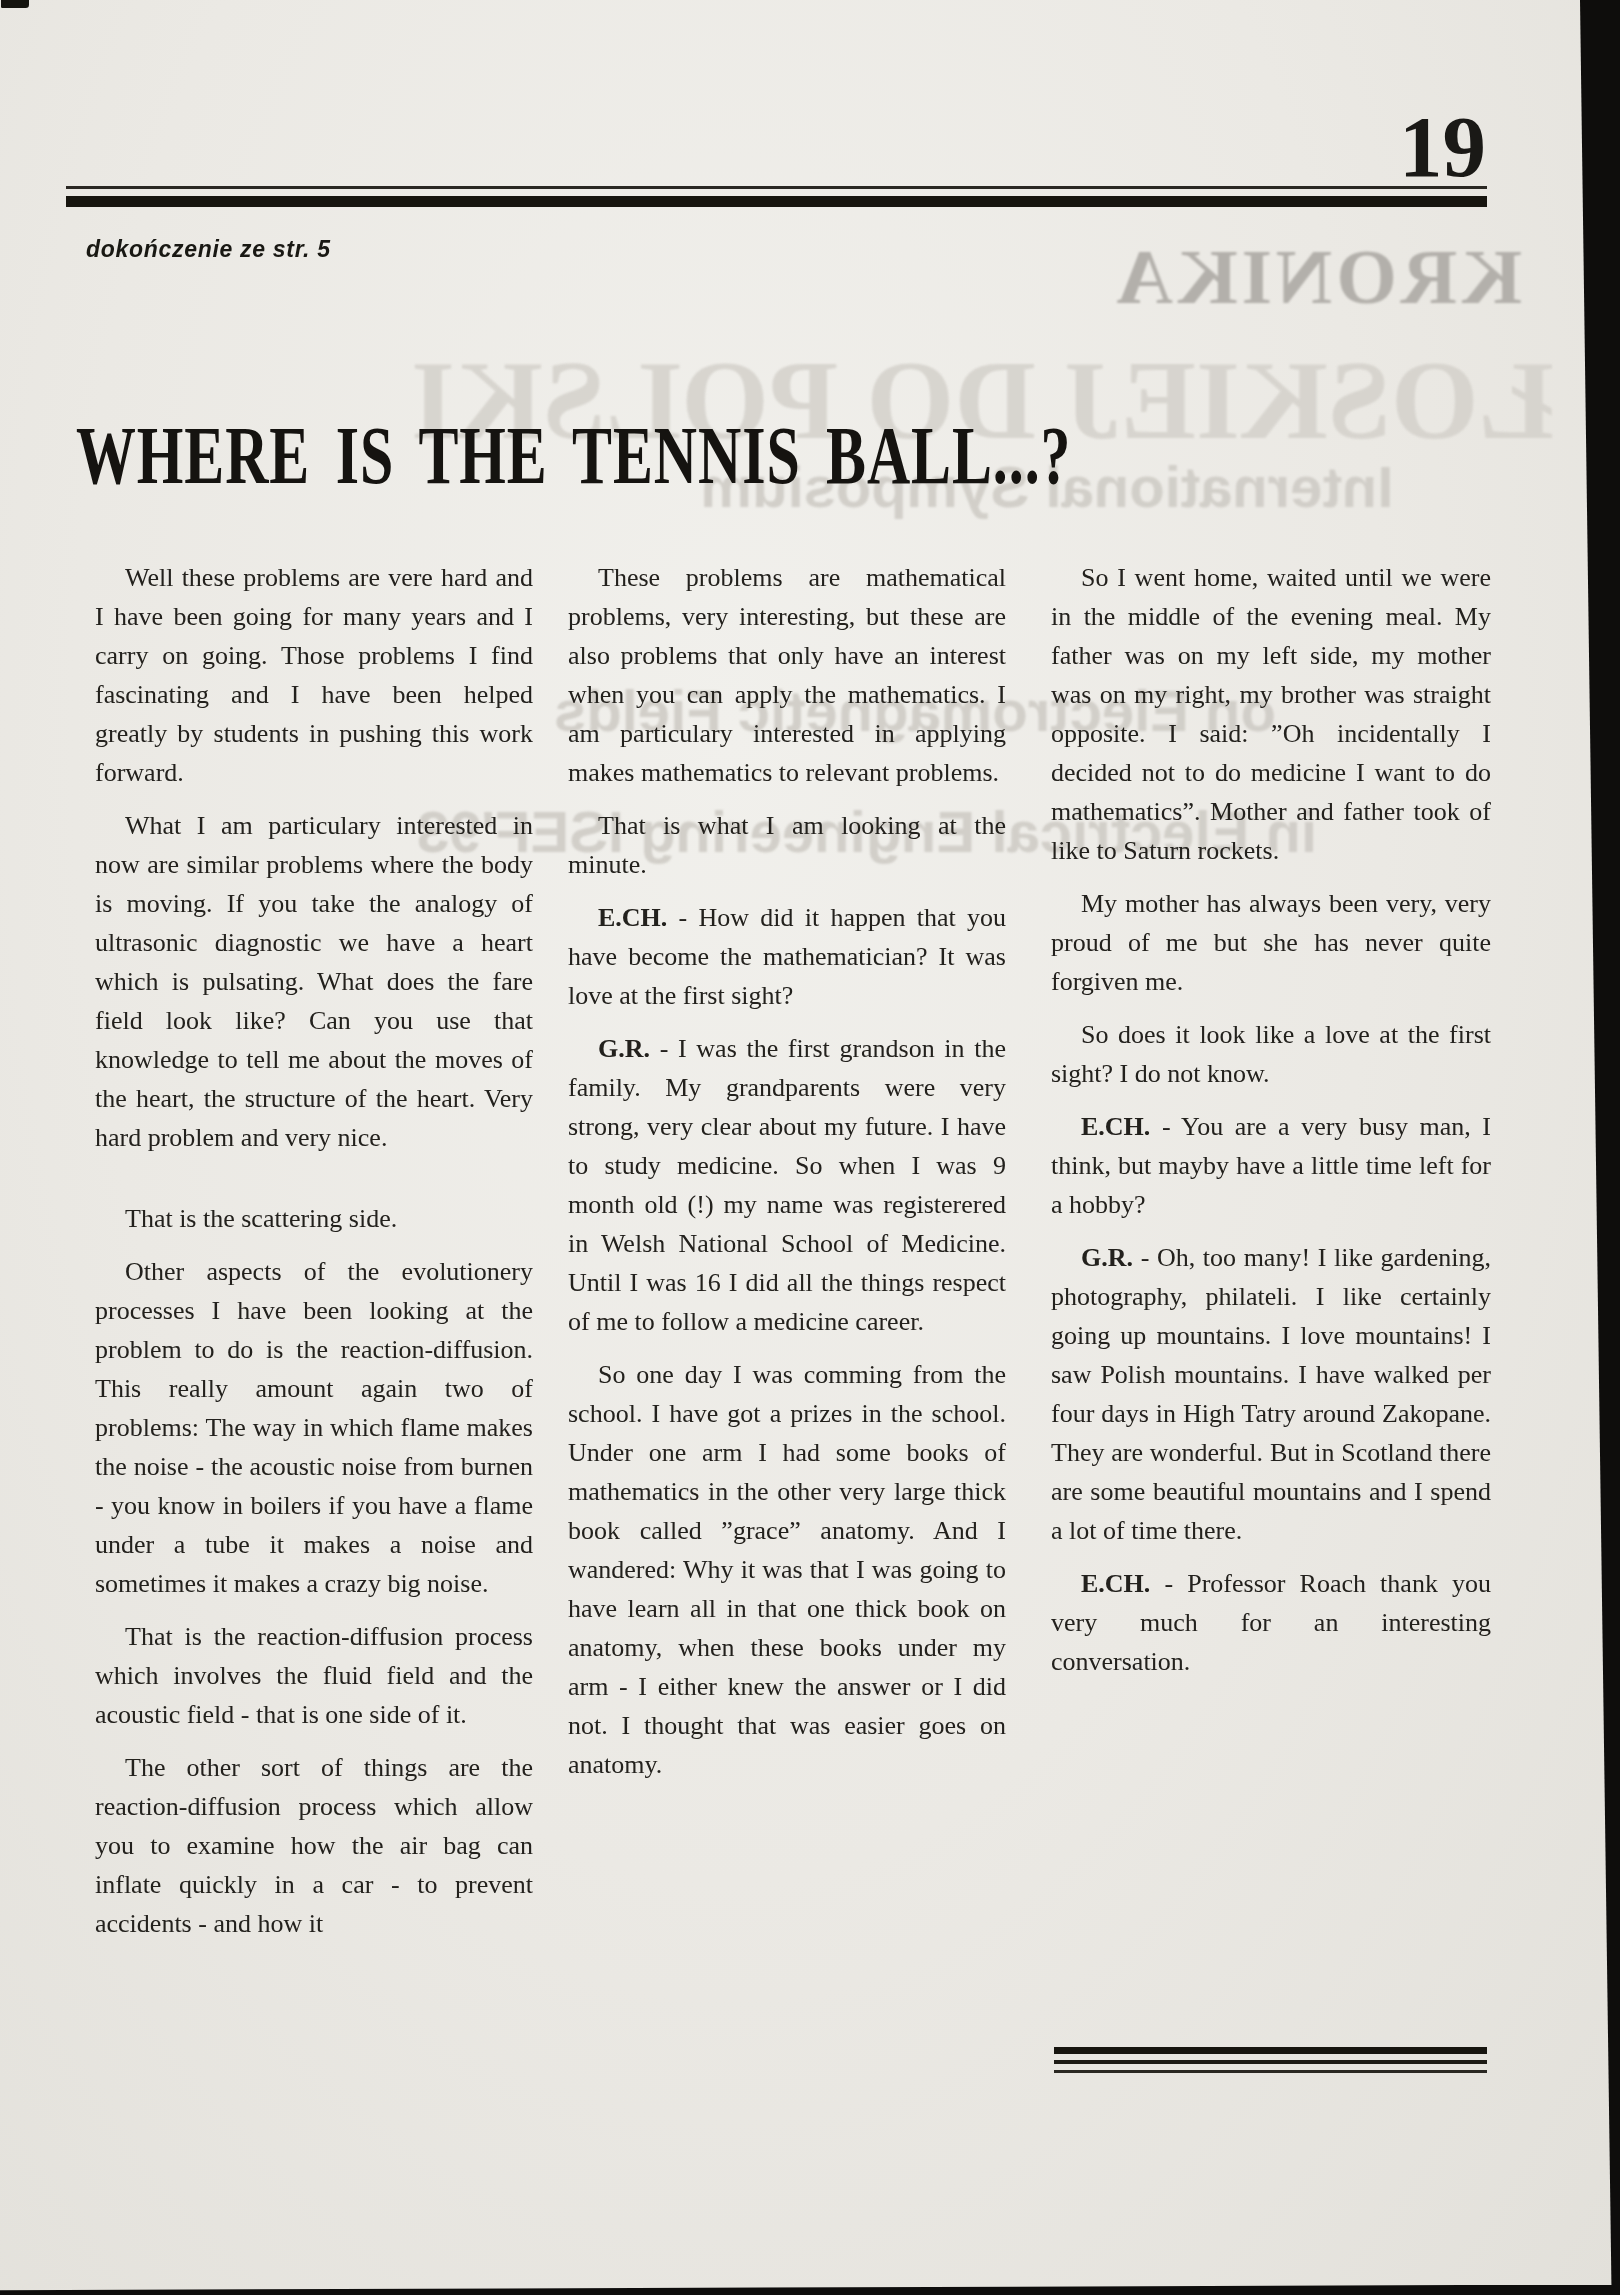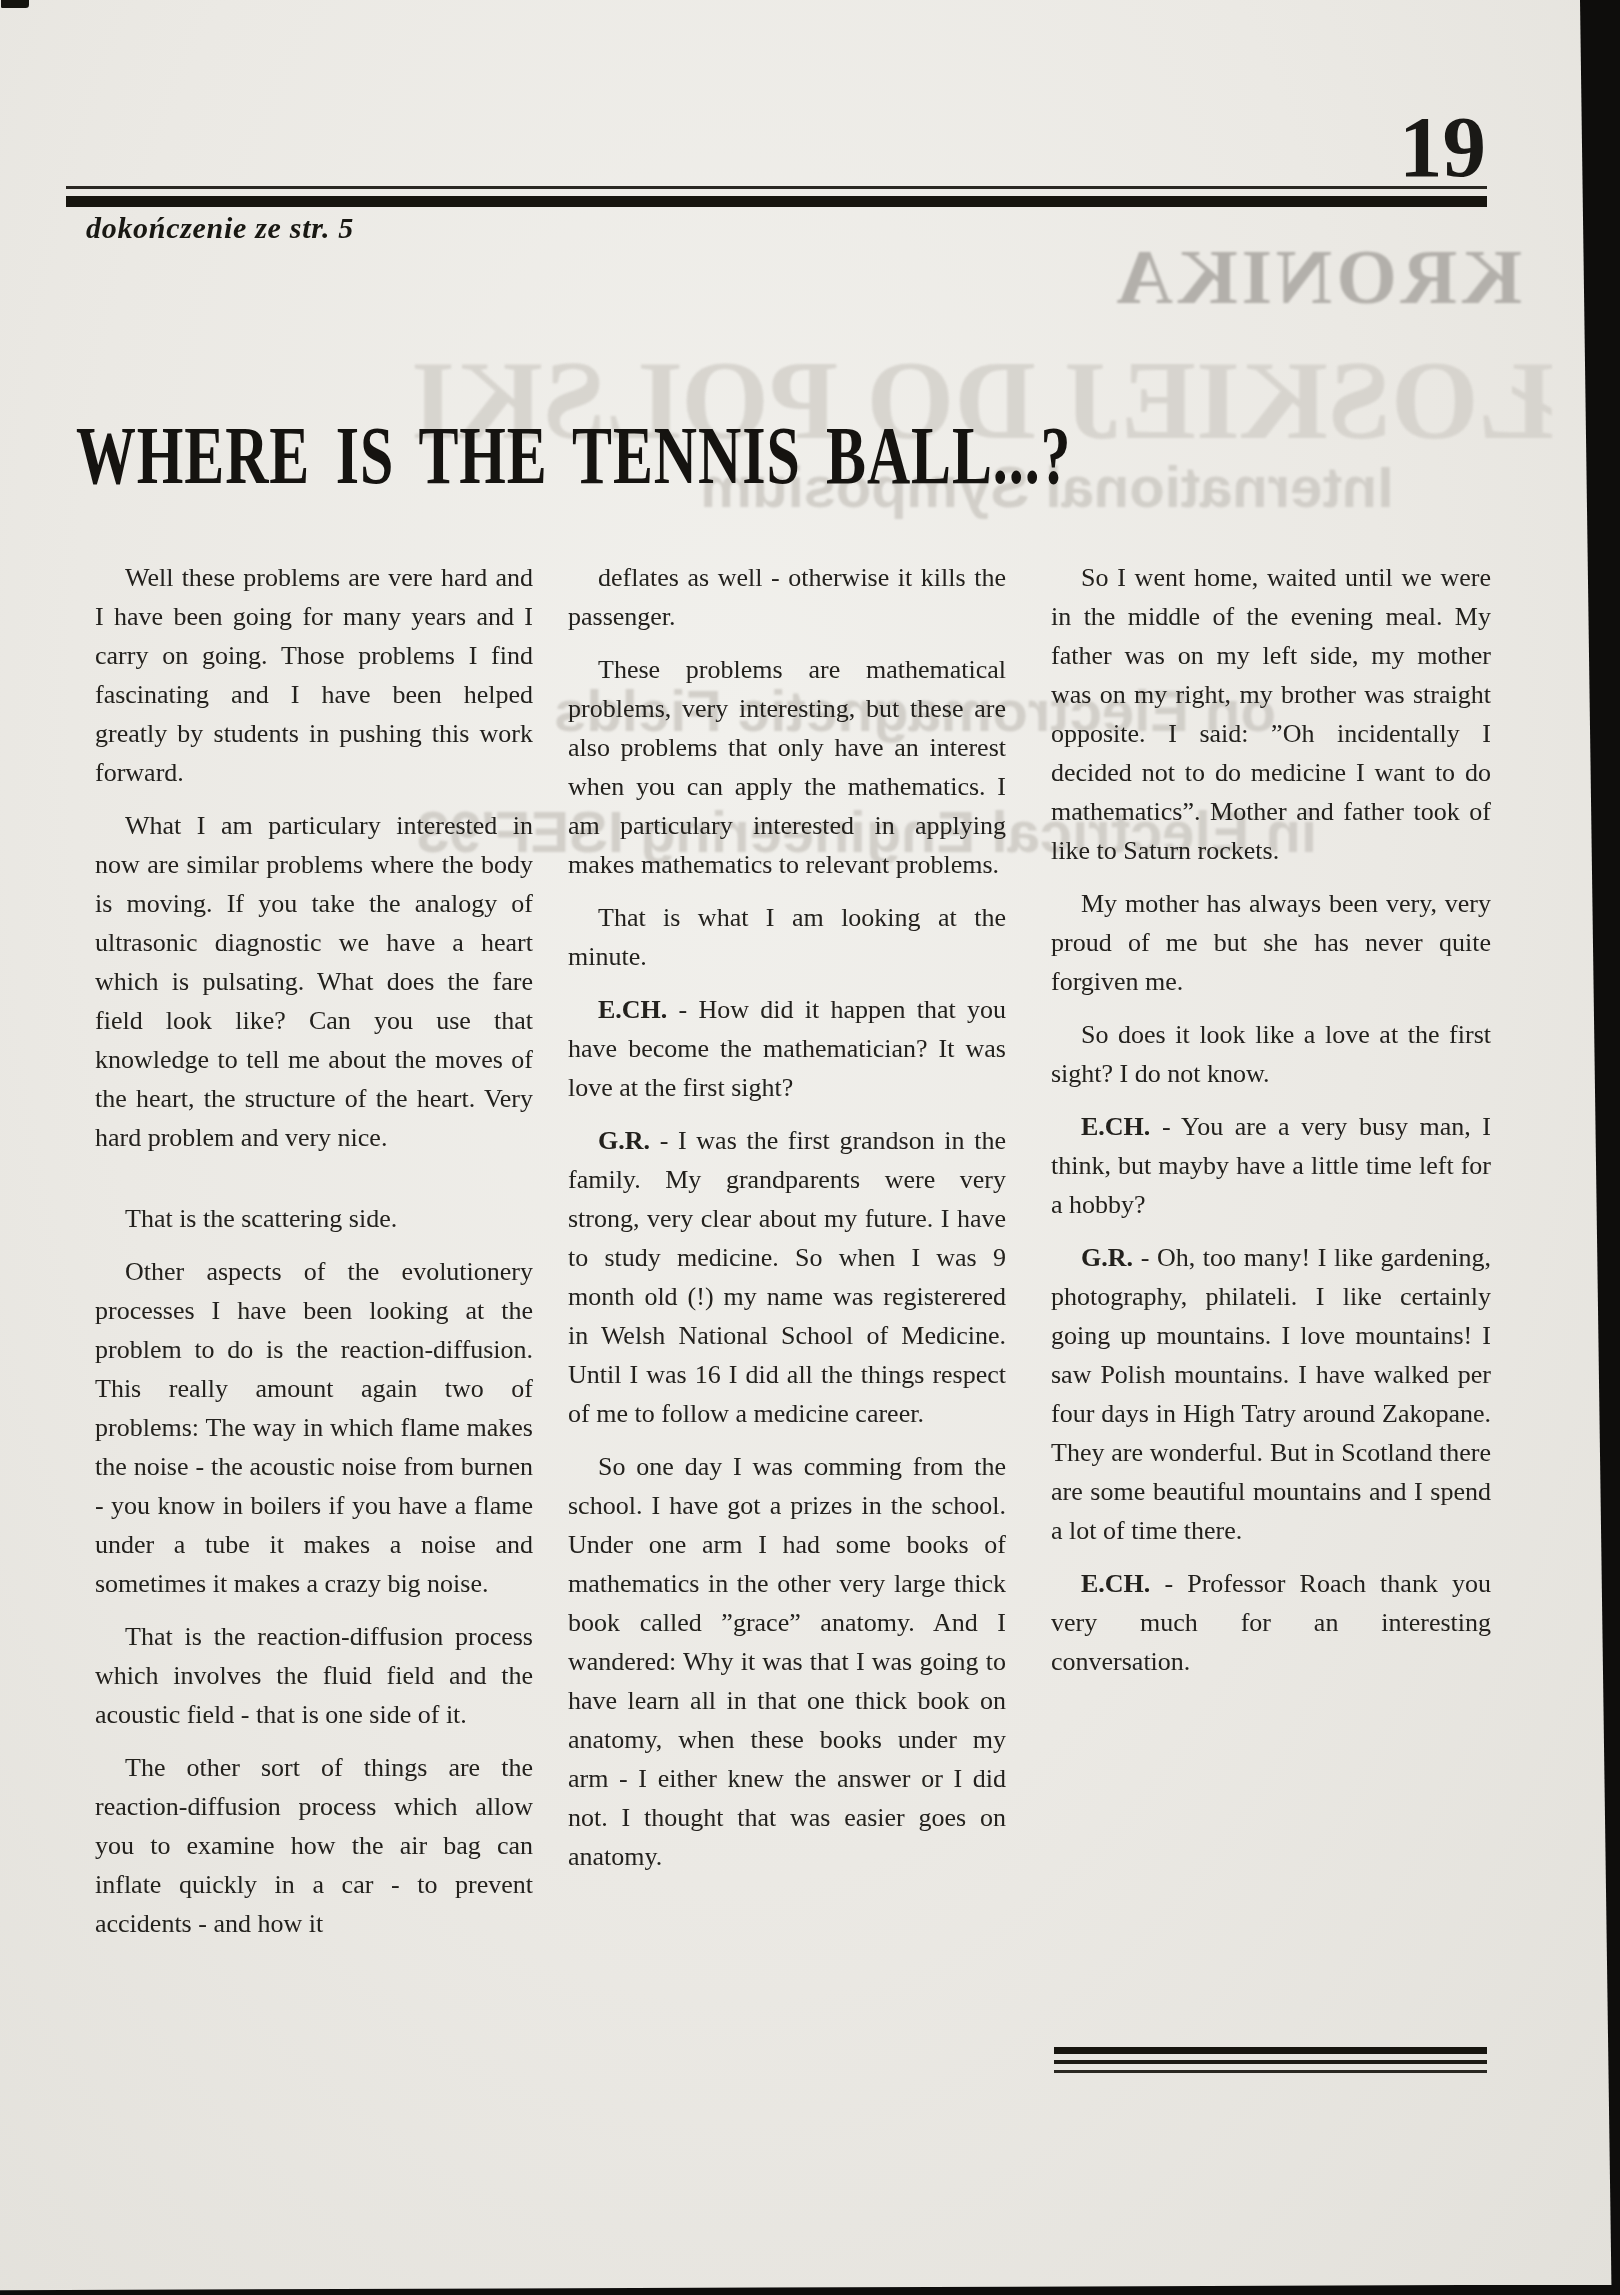--- a/index.html
+++ b/index.html
@@ -23,22 +23,22 @@
     font-family:"Liberation Serif",serif;text-align:center;opacity:.85;}
   .ghost-sans{font-family:"Liberation Sans",sans-serif;color:#cfccc6;font-size:58px;opacity:.9;}
   .ghost-line1{top:453px;left:698px;width:698px;text-align:center;}
   .ghost-line2{top:677px;left:553px;width:724px;text-align:center;}
   .ghost-line3{top:798px;left:474px;width:843px;text-align:center;}
   
   .page-number{position:absolute;top:104px;left:1310px;width:176px;text-align:right;
     font-size:87px;font-weight:bold;line-height:86px;color:#1a1916;}
   .rule-thin{position:absolute;left:66px;top:186px;width:1421px;height:3.3px;background:#2a2823;}
   .rule-thick{position:absolute;left:66px;top:196px;width:1421px;height:11.2px;background:#17150f;}
-  .continuation{position:absolute;left:86px;top:211px;font-family:Liberation Serif, serif;
-    font-style:italic;font-weight:bold;font-size:30px;letter-spacing:0.7px;color:#191813;}
+  .continuation{position:absolute;left:86px;top:236px;font-family:Liberation Sans, sans-serif;
+    font-style:italic;font-weight:bold;font-size:23px;letter-spacing:0.7px;color:#191813;}
   .headline{position:absolute;left:76px;top:354px;width:1317px;font-size:82px;font-weight:bold;
     letter-spacing:1.3px;word-spacing:13px;color:#151310;transform:scaleX(.73);transform-origin:0 0;
     white-space:nowrap;}
   
   .col{position:absolute;top:558px;width:438px;font-size:26px;line-height:39px;
     text-align:justify;color:#23211d;}
   .col-1{left:95px;}
   .col-2{left:568px;}
   .col-3{left:1051px;width:440px;}
   .col p{margin:0 0 14px 0;text-indent:30px;}
@@ -69,21 +69,20 @@
 
   <div class="col col-1">
       <p>Well these problems are vere hard and I have been going for many years and I carry on going. Those problems I find fascinating and I have been helped greatly by students in pushing this work forward.</p>
       <p>What I am particulary interested in now are similar problems where the body is moving. If you take the analogy of ultrasonic diagnostic we have a heart which is pulsating. What does the fare field look like? Can you use that knowledge to tell me about the moves of the heart, the structure of the heart. Very hard problem and very nice.</p>
       <p class="gap-before">That is the scattering side.</p>
       <p>Other aspects of the evolutionery processes I have been looking at the problem to do is the reaction-diffusion. This really amount again two of problems: The way in which flame makes the noise - the acoustic noise from burnen - you know in boilers if you have a flame under a tube it makes a noise and sometimes it makes a crazy big noise.</p>
       <p>That is the reaction-diffusion process which involves the fluid field and the acoustic field - that is one side of it.</p>
       <p>The other sort of things are the reaction-diffusion process which allow you to examine how the air bag can inflate quickly in a car - to prevent accidents - and how it</p>
     </div>
   <div class="col col-2">
-      <p>deflates as well - otherwise it kills the passenger.</p>
       <p>These problems are mathematical problems, very interesting, but these are also problems that only have an interest when you can apply the mathematics. I am particulary interested in applying makes mathematics to relevant problems.</p>
       <p>That is what I am looking at the minute.</p>
       <p><b>E.CH. </b>- How did it happen that you have become the mathematician? It was love at the first sight?</p>
       <p><b>G.R. </b>- I was the first grandson in the family. My grandparents were very strong, very clear about my future. I have to study medicine. So when I was 9 month old (!) my name was registerered in Welsh National School of Medicine. Until I was 16 I did all the things respect of me to follow a medicine career.</p>
       <p>So one day I was comming from the school. I have got a prizes in the school. Under one arm I had some books of mathematics in the other very large thick book called ”grace” anatomy. And I wandered: Why it was that I was going to have learn all in that one thick book on anatomy, when these books under my arm - I either knew the answer or I did not. I thought that was easier goes on anatomy.</p>
     </div>
   <div class="col col-3">
       <p>So I went home, waited until we were in the middle of the evening meal. My father was on my left side, my mother was on my right, my brother was straight opposite. I said: ”Oh incidentally I decided not to do medicine I want to do mathematics”. Mother and father took of like to Saturn rockets.</p>
       <p>My mother has always been very, very proud of me but she has never quite forgiven me.</p>
       <p>So does it look like a love at the first sight? I do not know.</p>

